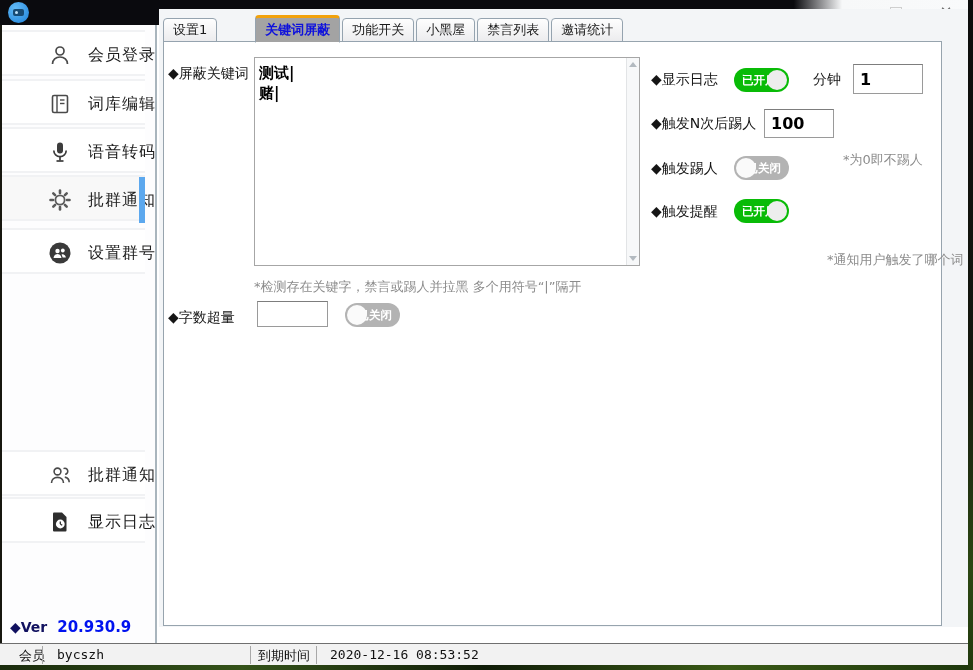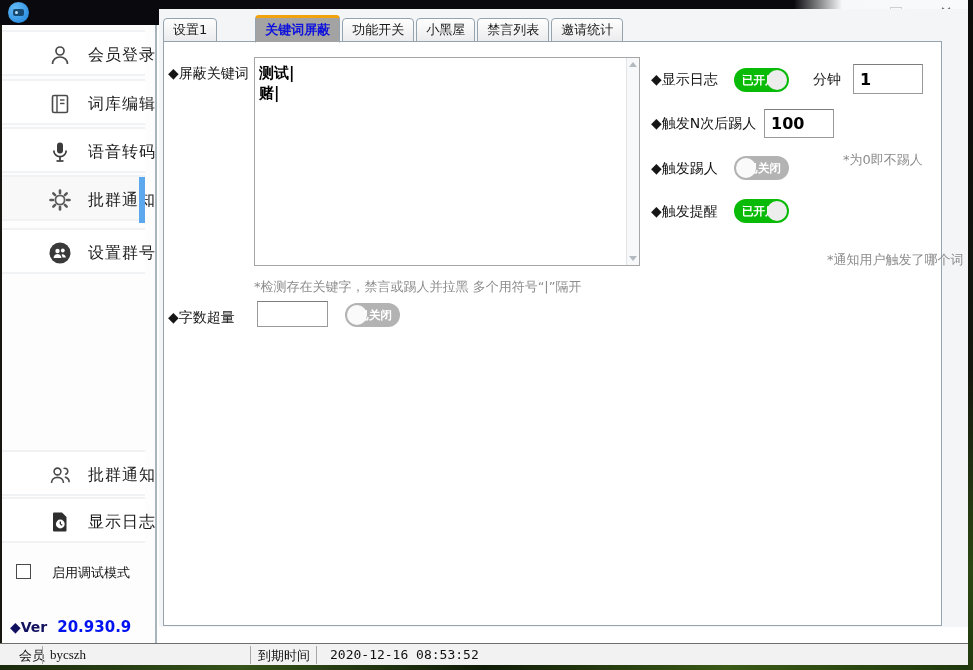--- a/index.html
+++ b/index.html
@@ -192,24 +192,20 @@
         <svg width="24" height="24" viewBox="0 0 24 24">
             <path d="M6 2.5h8l4.5 4.5v13.5a1 1 0 0 1-1 1H6a1 1 0 0 1-1-1v-17a1 1 0 0 1 1-1z" fill="#2e2e2e"></path>
             <circle cx="12.3" cy="14" r="4.4" fill="#fff"></circle>
             <line x1="12.3" y1="14" x2="12.3" y2="11.6" stroke="#2e2e2e" stroke-width="1.3"></line>
             <line x1="12.3" y1="14" x2="14.2" y2="15.2" stroke="#2e2e2e" stroke-width="1.3"></line>
           </svg>
       </span>
       <span class="mi-label">显示日志</span>
     </div>
 
-    <div class="debug-row">
-      <span class="debug-box"></span>
-      <span class="debug-label">启用调试模式</span>
-    </div>
 
     <div class="version-row">
       <span class="ver-prefix">◆Ver</span><span class="ver-num">20.930.9</span>
     </div>
   </div>
 
   <div class="main">
     <div class="tabstrip">
       <div class="tab">设置1</div>
       <div class="tab selected">关键词屏蔽</div>
@@ -258,21 +254,21 @@
       <div class="toggle on" style="left:570px; top:157px;">
         <span>已开启</span>
       </div>
       <span class="hint" style="left:663px; top:161px;margin-top:48px;">*通知用户触发了哪个词</span>
     </div>
   </div>
 
   <div class="statusbar">
     <span class="sb-text" style="left:19px;">会员</span>
     <span class="sb-div" style="left:42px;"></span>
-    <span class="sb-text sb-mono" style="left:50px;font-family:Liberation Serif, serif;">bycszh</span>
+    <span class="sb-text sb-mono" style="left:57px;">bycszh</span>
     <span class="sb-div" style="left:250px;"></span>
     <span class="sb-text" style="left:258px;">到期时间</span>
     <span class="sb-div" style="left:316px;"></span>
     <span class="sb-text sb-mono" style="left:330px;">2020-12-16 08:53:52</span>
   </div>
 </div>
 
 <div class="edge-right"></div>
 <div class="edge-bottom"></div>
 

